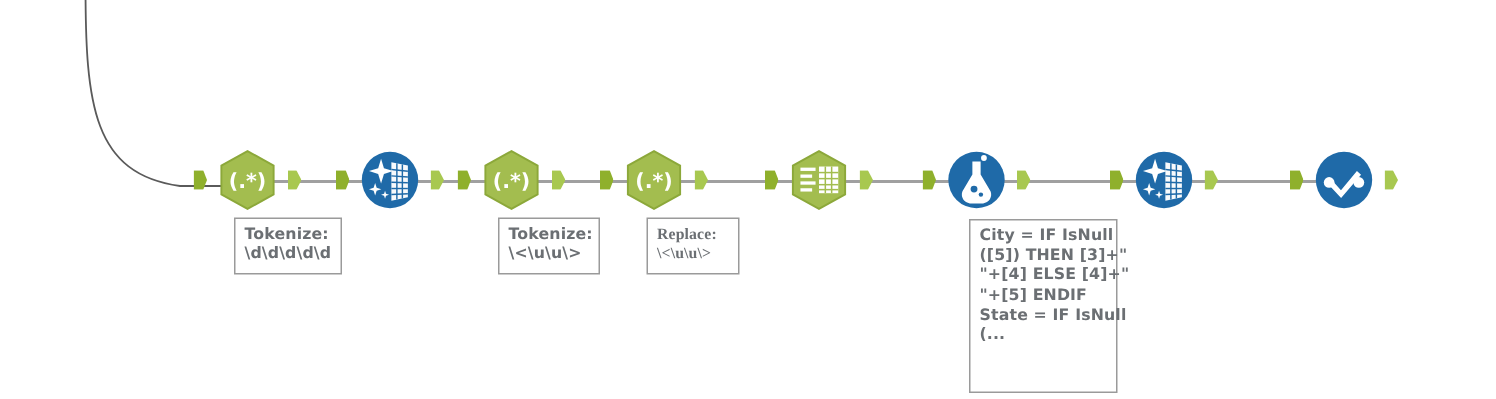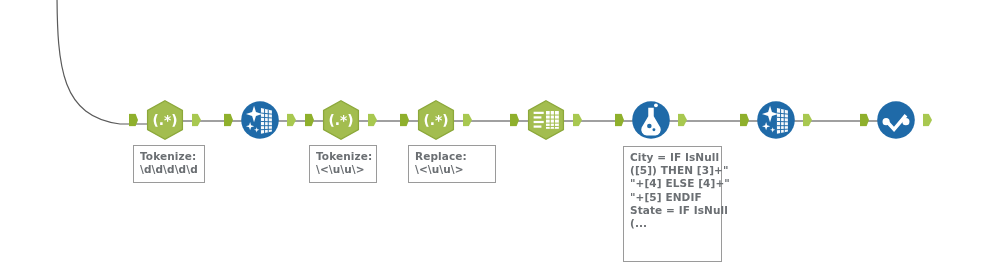--- a/index.html
+++ b/index.html
@@ -66,20 +66,21 @@
     border: 1px solid #9a9a9a;
     background: #ffffff;
     color: #6b6f73;
     font-family: "DejaVu Sans", sans-serif;
     font-size: 10.5px;
     line-height: 13.2px;
     letter-spacing: 0.1px;
     padding: 4px 5px 4px 6px;
     white-space: pre;
     font-weight: 600;
+    margin-left: 23px;
   }
 </style>
 </head>
 <body>
 
 <div id="canvas">
 
   <svg id="wires" viewBox="0 0 997 266" xmlns="http://www.w3.org/2000/svg">
       <path d="M 57 -10 C 57 70, 62 116, 120 124 L 150 124" fill="none" stroke="#5a5a5a" stroke-width="1.2"></path>
       <path d="M 181 121 L 245 121" fill="none" stroke="#a0a0a0" stroke-width="2"></path>
@@ -222,21 +223,21 @@
       </g>
         </svg>
       </div>
     </div>
 
   <div id="annots-layer">
       <div class="annot" style="left: 133px; top: 145px; width: 72px; height: 38px;">Tokenize:
 \d\d\d\d\d</div>
       <div class="annot" style="left: 309px; top: 145px; width: 68px; height: 38px;">Tokenize:
 \&lt;\u\u\&gt;</div>
-      <div class="annot" style="left: 408px; top: 145px; width: 88px; height: 38px;">Replace:
+      <div class="annot" style="left: 408px; top: 145px; width: 62px; height: 38px; font-family: Liberation Serif, serif;">Replace:
 \&lt;\u\u\&gt;</div>
       <div class="annot" style="left: 623px; top: 146px; width: 99px; height: 116px;">City = IF IsNull
 ([5]) THEN [3]+"
 "+[4] ELSE [4]+"
 "+[5] ENDIF
 State = IF IsNull
 (...</div>
     </div>
 
 </div>

